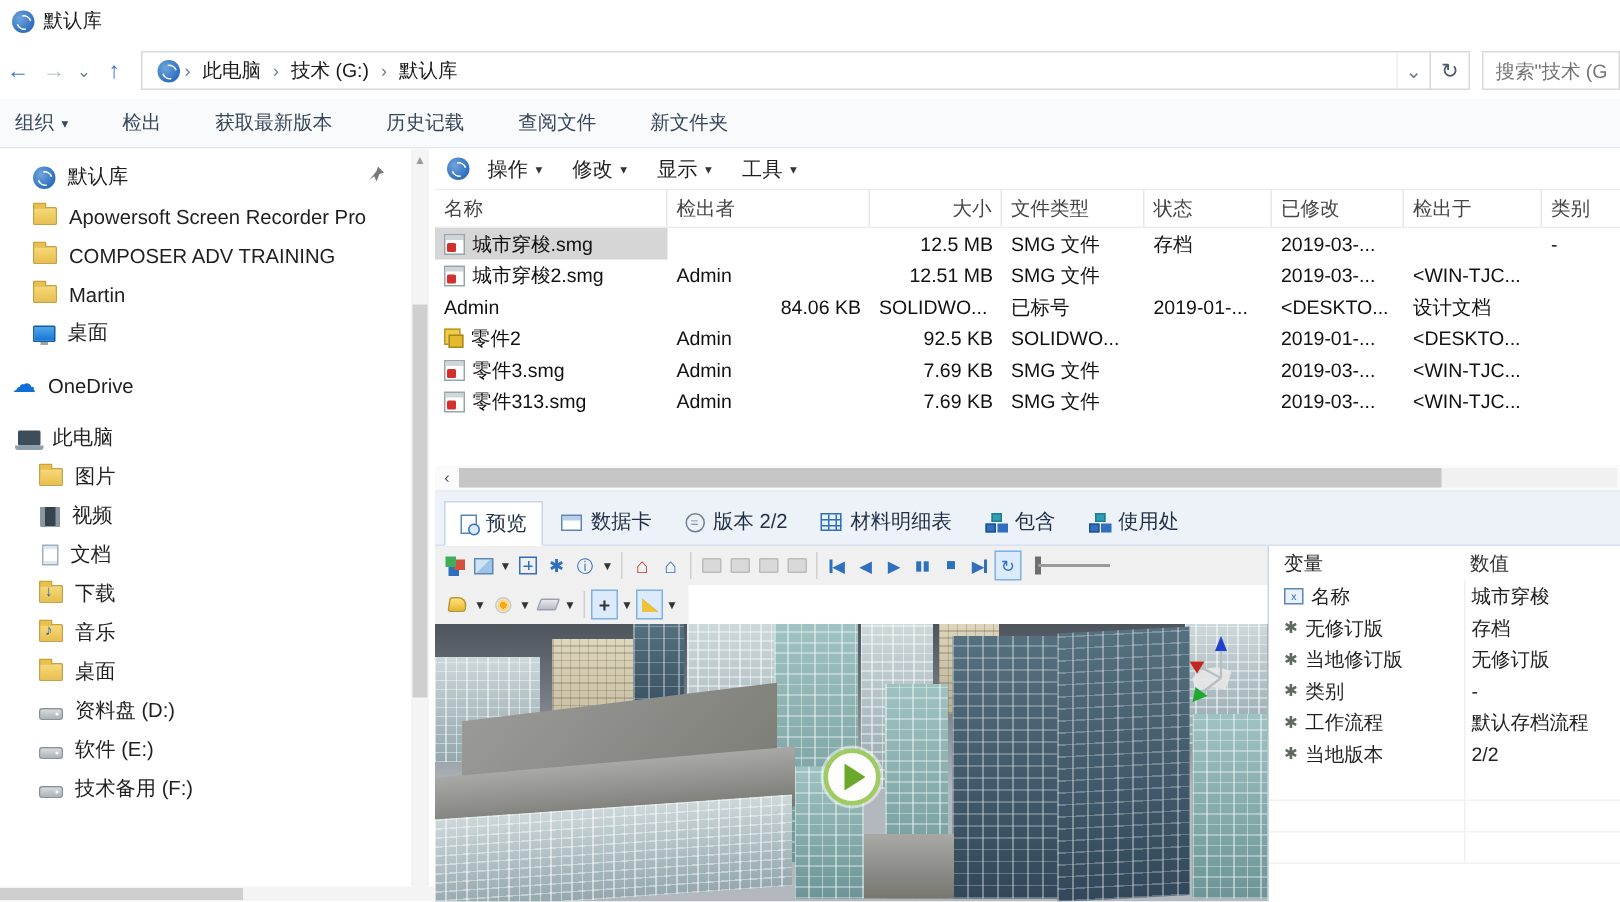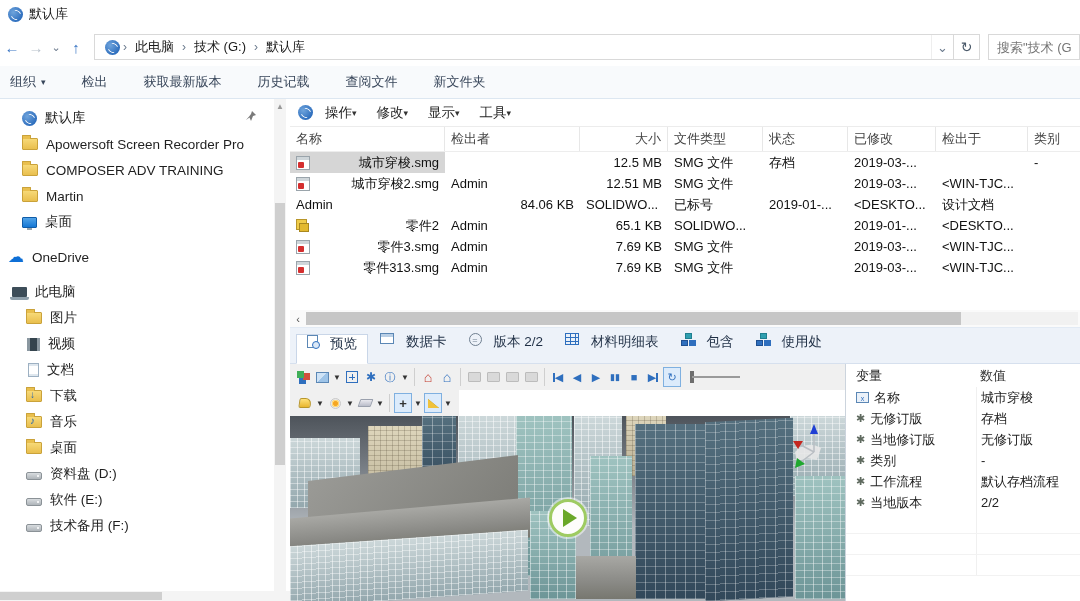--- a/index.html
+++ b/index.html
@@ -64,49 +64,49 @@
   .sb-vscroll .arr { display:block; text-align:center; color:#9a9a9a; font-size:8px; padding-top:3px; }
   .sb-vthumb { position:absolute; left:1px; top:104px; width:10px; height:262px; background:#cfcfcf; }
   .sb-hscroll { position:absolute; left:0; bottom:0; width:290px; height:10px; background:#f4f4f4; }
   .sb-hthumb { position:absolute; left:0; top:1px; width:162px; height:8px; background:#cfcfcf; }
 
   
   #main { position:absolute; left:290px; top:99px; width:790px; height:502px; background:#fff; }
 
   
   #pdmbar { height:28px; display:flex; align-items:center; gap:4px; padding-left:8px; border-bottom:1px solid #ececec; background:#fff; }
-  .pdmmenu { display:flex; align-items:center; padding:0 8px; color:#1f1f1f; font-size:13.5px; }
+  .pdmmenu { display:flex; align-items:center; gap:5px; padding:0 8px; color:#1f1f1f; font-size:13.5px; }
   .pdm-caret { font-size:9px; color:#333; }
 
   
   #filelist { height:183px; background:#fff; position:relative; }
   .flgrid { display:grid; grid-template-columns:155px 135px 88px 95px 85px 88px 92px auto; }
   .flhead { height:25px; border-bottom:1px solid #ededed; }
   .flhead .hc { display:flex; align-items:center; padding:0 6px; color:#444; font-size:13px; border-right:1px solid #e7e7e7; }
   .flhead .hc.num { justify-content:flex-end; }
   .flrow { height:21px; font-size:13px; color:#111; }
   .flrow > div { display:flex; align-items:center; padding:0 6px; white-space:nowrap; overflow:hidden; }
   .flrow .num { justify-content:flex-end; }
-  .flrow .namec { gap:5px;justify-content:space-between; }
+  .flrow .namec { gap:5px; }
   .flrow.sel .namec { background:#d6d6d6; }
   .ismg { width:14px; height:14px; background:#fff; border:1px solid #9aa4ab; position:relative; flex:0 0 auto; box-shadow:inset 0 3px 0 #cfd6da; }
   .ismg:after { content:""; position:absolute; left:1px; bottom:1px; width:6px; height:6px; background:#d42f2f; border-radius:1px; }
   .ipart { width:13px; height:13px; position:relative; flex:0 0 auto; }
   .ipart:before { content:""; position:absolute; left:0; top:0; width:9px; height:9px; background:#f0cc4a; border:1px solid #b8962a; }
   .ipart:after { content:""; position:absolute; right:0; bottom:0; width:8px; height:7px; background:#e3b92f; border:1px solid #a9881f; }
 
   
   #hscroll { height:17px; background:#fafafa; display:flex; align-items:center; }
   #hscroll .larr { width:16px; text-align:center; color:#555; font-size:11px; }
   #hscroll .track { flex:1; height:13px; background:#f1f1f1; position:relative; margin-right:2px; }
   #hscroll .thumb { position:absolute; left:0; top:0; height:13px; width:655px; background:#c6c6c6; }
 
   
   #tabbar { height:37px; background:#edf2f9; border-top:1px solid #e2eaf4; border-bottom:1px solid #d6e0ee; display:flex; align-items:flex-end; padding-left:6px; gap:2px; }
-  .tab { display:flex; align-items:flex-start; gap:12px; height:30px; padding:0 10px; font-size:13.5px; color:#1f2f45; }
+  .tab { display:flex; align-items:center; gap:6px; height:30px; padding:0 10px; font-size:13.5px; color:#1f2f45; }
   .tab.active { background:#fff; border:1px solid #c9d6e8; border-bottom:1px solid #fff; margin-bottom:-1px; }
   
   .tpage { width:11px; height:13px; background:#fff; border:1px solid #5b87b5; position:relative; }
   .tpage:after { content:""; position:absolute; right:-3px; bottom:-2px; width:6px; height:6px; border:1.5px solid #2f6fbe; border-radius:50%; background:#dce9f7; }
   .tcard { width:14px; height:11px; background:#fff; border:1px solid #5b87b5; box-shadow:inset 0 3px 0 #b9cfe6; }
   .tver { width:13px; height:13px; border:1px solid #6f7f90; border-radius:50%; color:#6f7f90; font-size:9px; display:flex; align-items:center; justify-content:center; }
   .tbom { width:14px; height:12px; border:1px solid #2f6fbe; background:
       linear-gradient(#2f6fbe 0 0) 0 3px/14px 1px no-repeat,
       linear-gradient(#2f6fbe 0 0) 0 7px/14px 1px no-repeat,
       linear-gradient(#2f6fbe 0 0) 4px 0/1px 12px no-repeat,
@@ -379,21 +379,21 @@
       <div>2019-01-...</div>
       <div>&lt;DESKTO...</div>
       <div>设计文档</div>
     </div>
     <div class="flgrid flrow">
       <div class="namec">
           <span class="ipart"></span>
           <span>零件2</span>
         </div>
       <div>Admin</div>
-      <div class="num">65.1 KB</div>
+      <div class="num">92.5 KB</div>
       <div>SOLIDWO...</div>
       <div></div>
       <div>2019-01-...</div>
       <div>&lt;DESKTO...</div>
       <div></div>
     </div>
     <div class="flgrid flrow">
       <div class="namec">
           <span class="ismg"></span>
           <span>零件3.smg</span>

